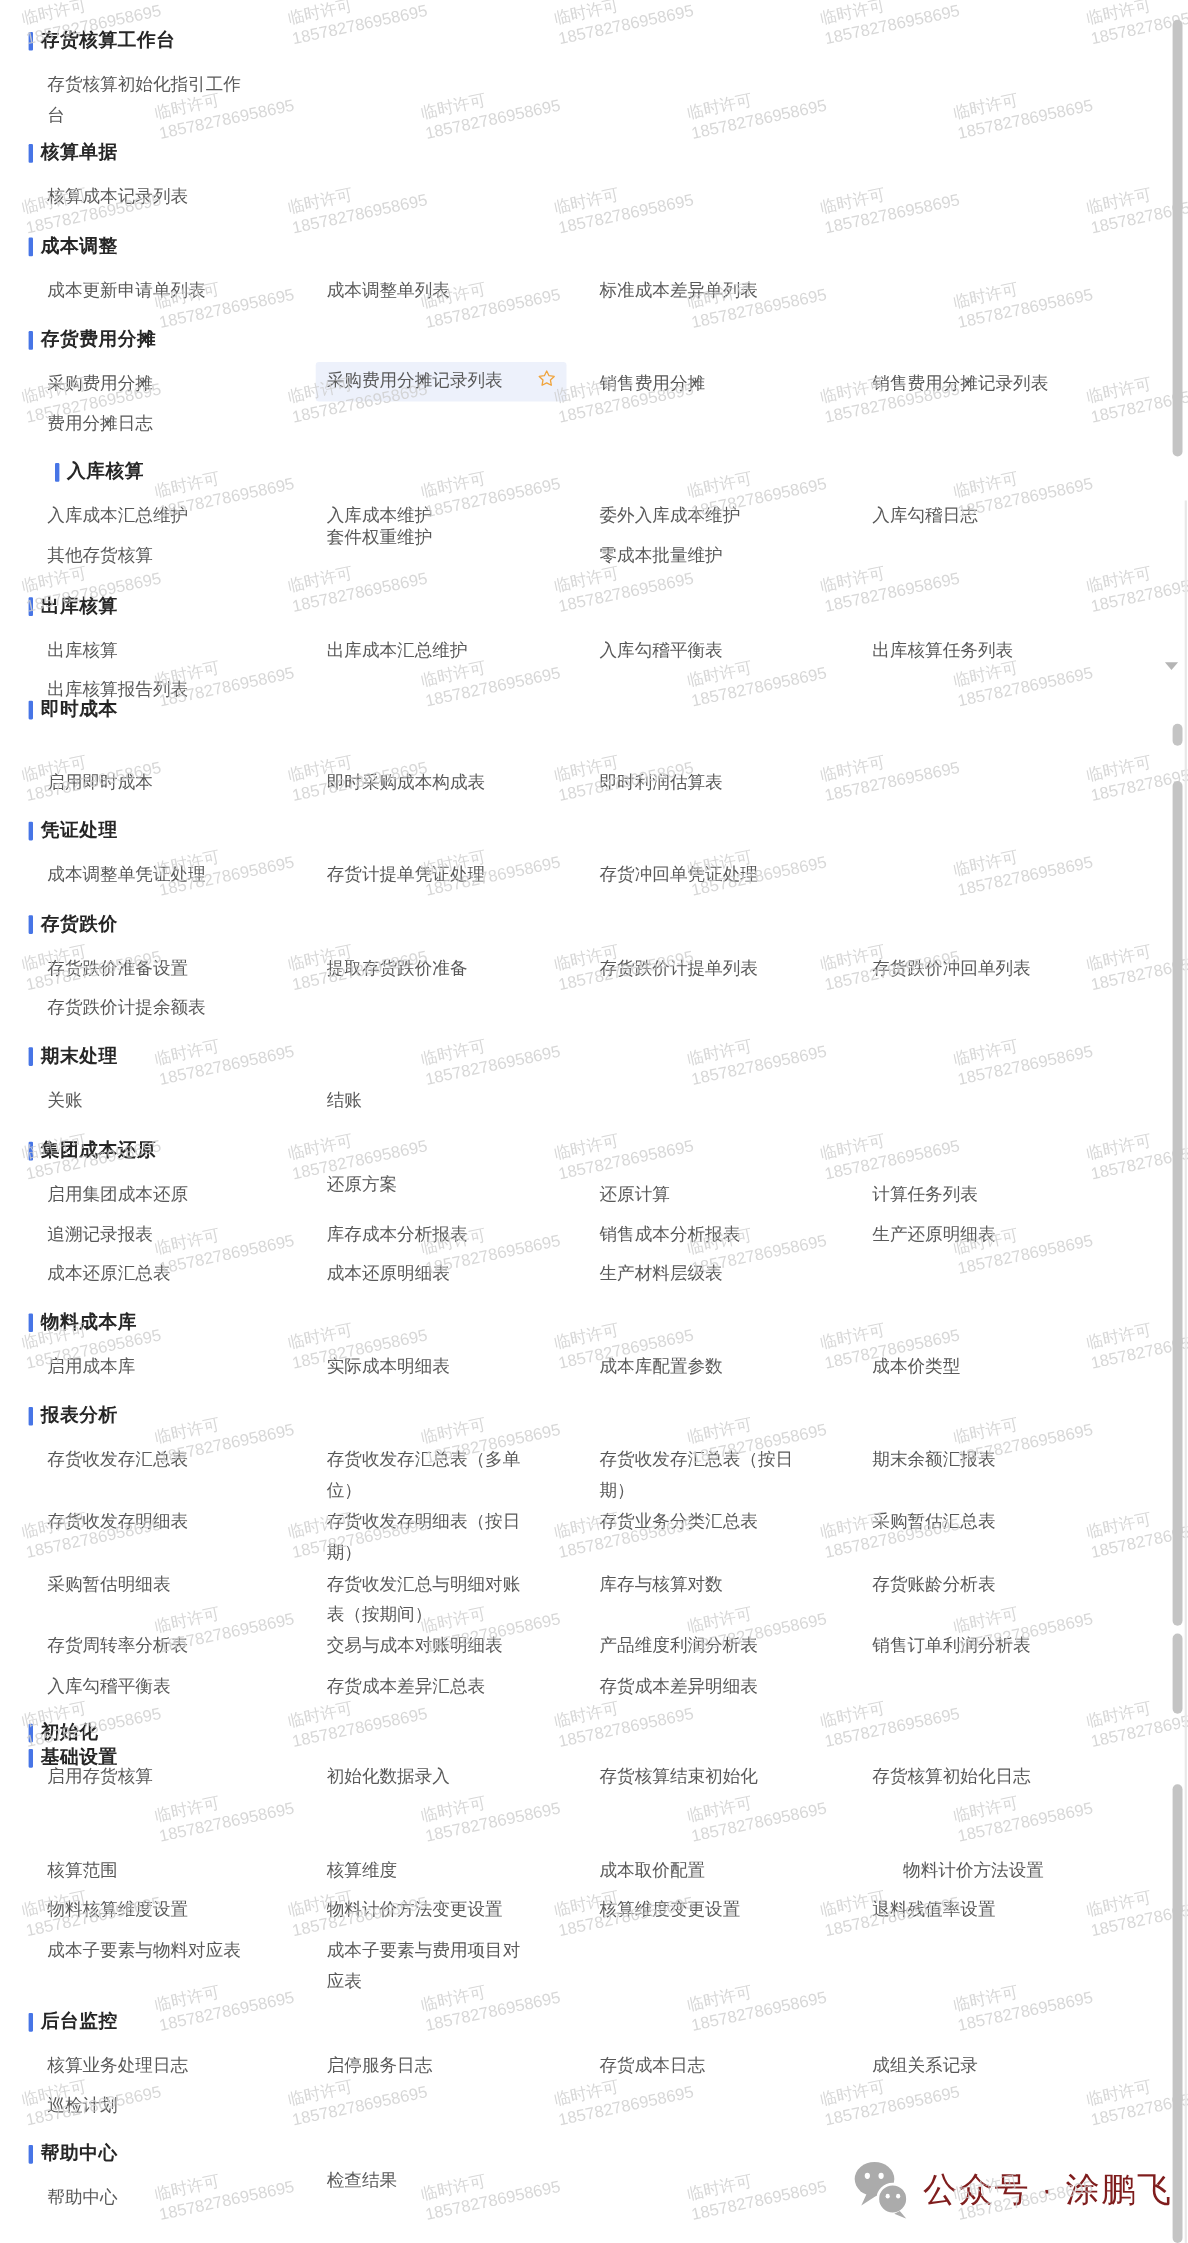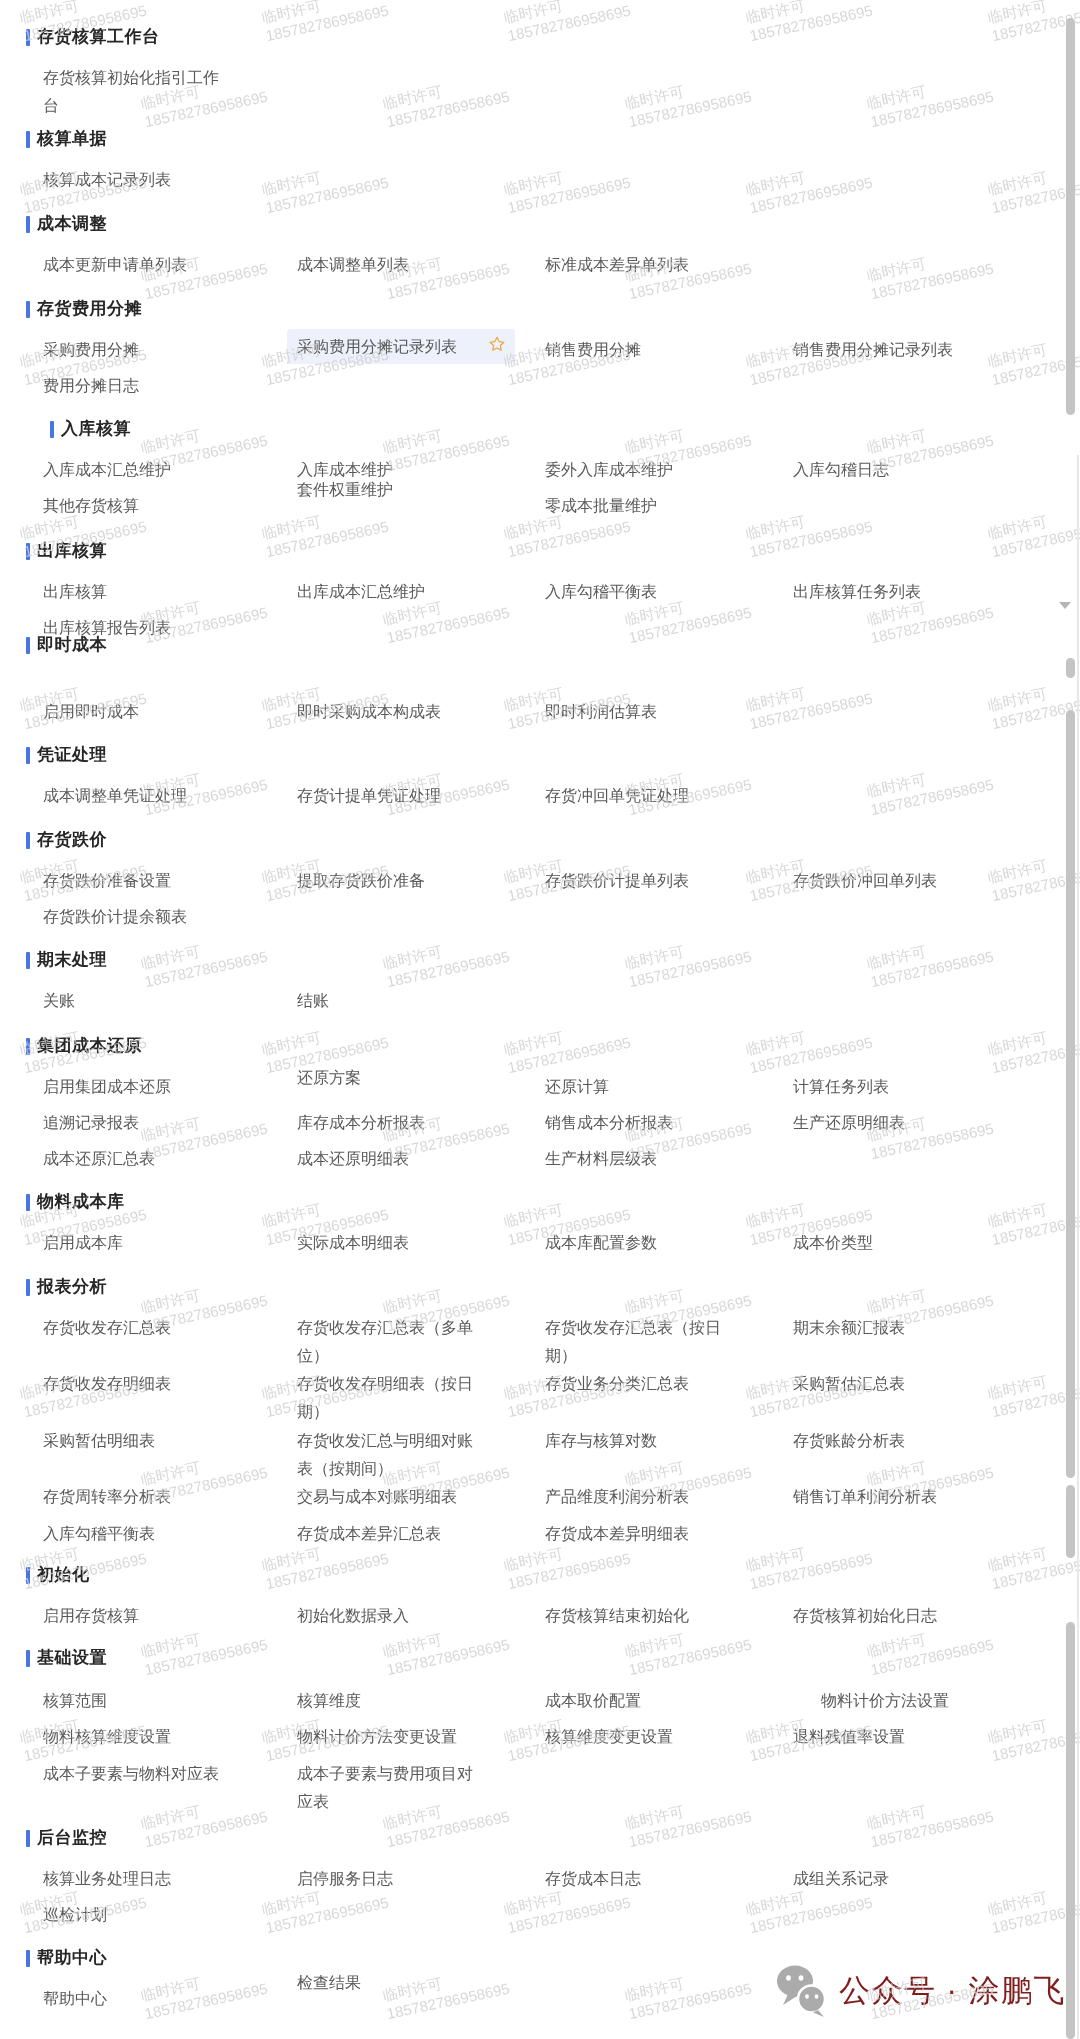--- a/index.html
+++ b/index.html
@@ -607,21 +607,21 @@
       <div class="item" style="left: 297px; top: 1520px;"><span>存货成本差异汇总表</span></div>
       <div class="item" style="left: 545px; top: 1520px;"><span>存货成本差异明细表</span></div>
       <div class="section-header" style="top: 1564px;">
         <span class="section-bar"></span>
         <span class="section-title">初始化</span>
       </div>
       <div class="item" style="left: 43px; top: 1602px;"><span>启用存货核算</span></div>
       <div class="item" style="left: 297px; top: 1602px;"><span>初始化数据录入</span></div>
       <div class="item" style="left: 545px; top: 1602px;"><span>存货核算结束初始化</span></div>
       <div class="item" style="left: 793px; top: 1602px;"><span>存货核算初始化日志</span></div>
-      <div class="section-header" style="top: 1647px; justify-content: flex-end;">
+      <div class="section-header" style="top: 1587px; justify-content: flex-end;">
         <span class="section-bar"></span>
         <span class="section-title">基础设置</span>
       </div>
       <div class="item" style="left: 43px; top: 1687px;"><span>核算范围</span></div>
       <div class="item" style="left: 297px; top: 1687px;"><span>核算维度</span></div>
       <div class="item" style="left: 545px; top: 1687px;"><span>成本取价配置</span></div>
       <div class="item" style="left: 793px; top: 1687px; text-align: center;"><span>物料计价方法设置</span></div>
       <div class="item" style="left: 43px; top: 1723px;"><span>物料核算维度设置</span></div>
       <div class="item" style="left: 297px; top: 1723px;"><span>物料计价方法变更设置</span></div>
       <div class="item" style="left: 545px; top: 1723px;"><span>核算维度变更设置</span></div>

